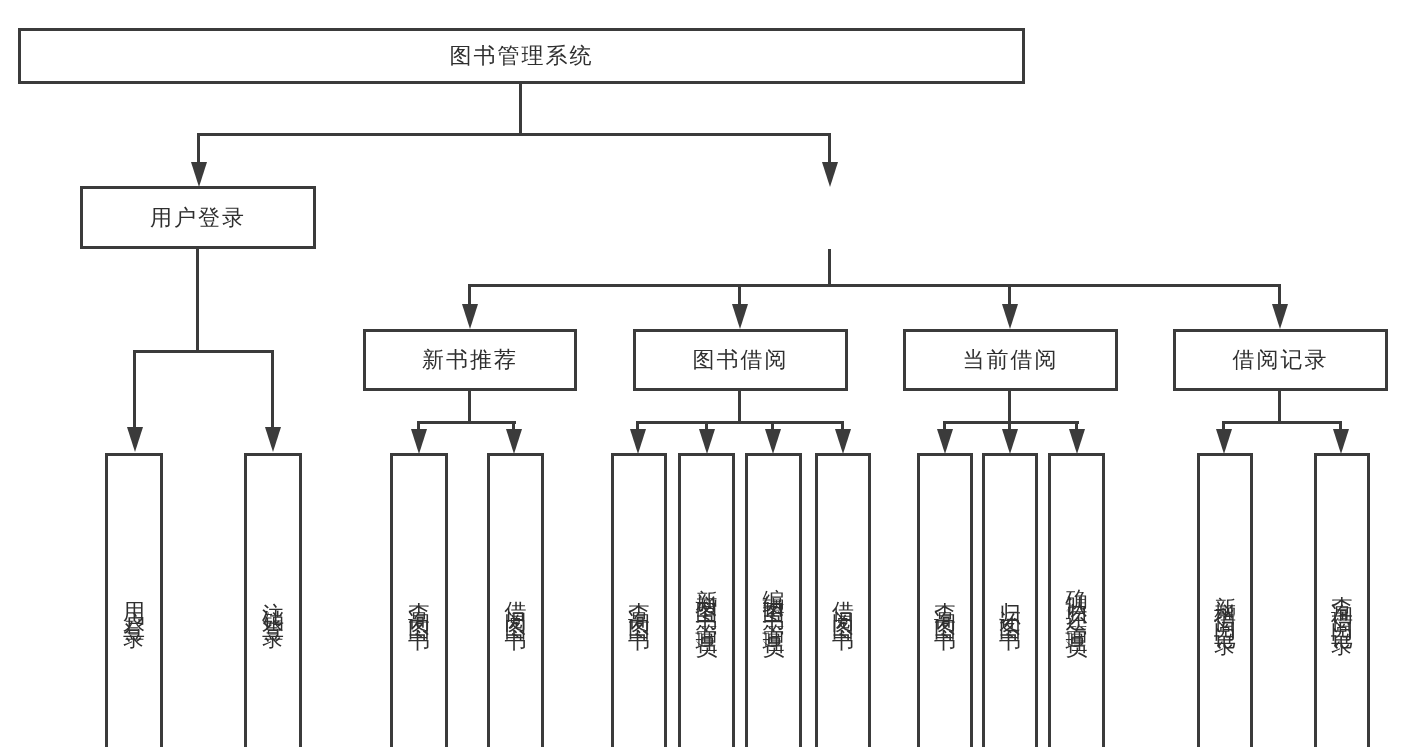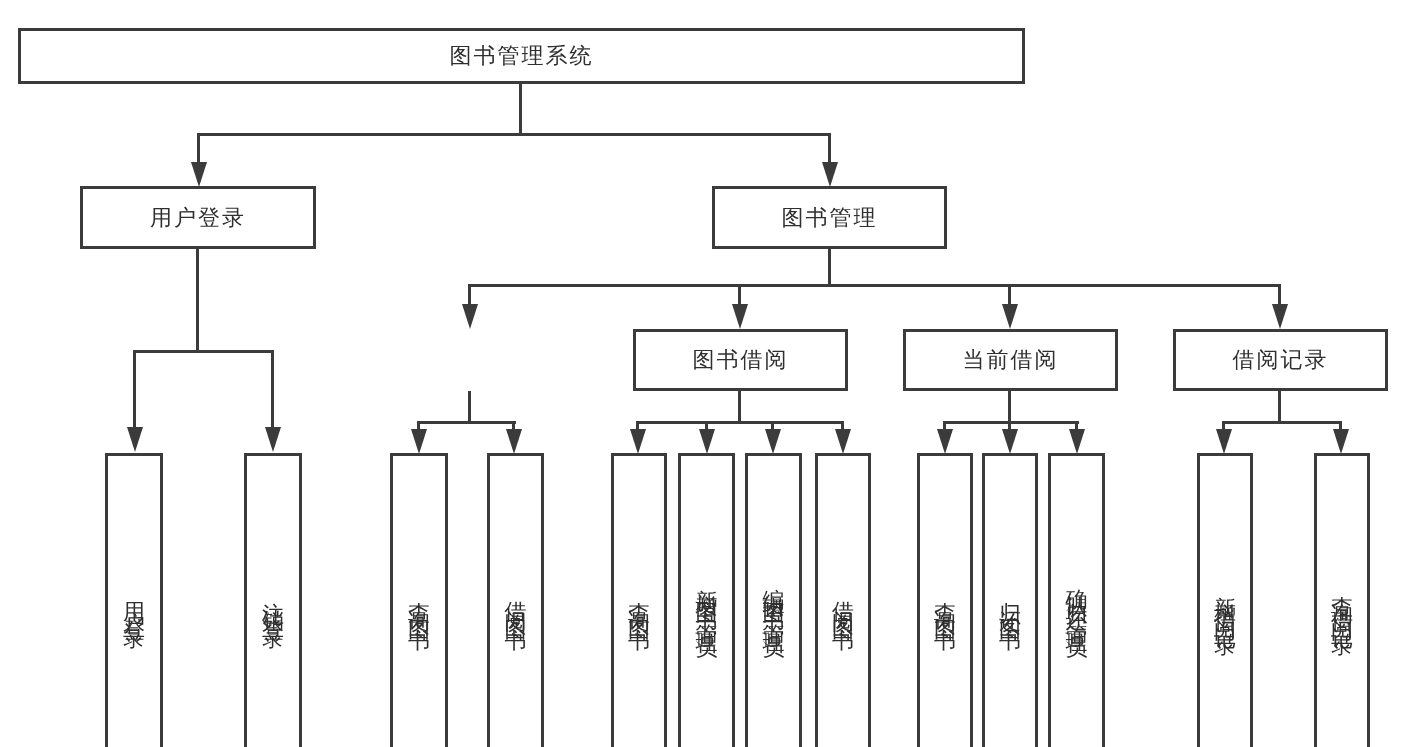--- a/index.html
+++ b/index.html
@@ -41,22 +41,22 @@
   }
 </style>
 </head>
 <body>
 
 <div class="canvas">
 
   <div class="node" style="left:18px;top:12px;width:1007px;height:56px;">图书管理系统</div>
 
   <div class="node" style="left:80px;top:170px;width:236px;height:63px;">用户登录</div>
-  <div class="node" style="left:712px;top:170px;width:235px;height:63px;">图书管理</div>
 
+  <div class="node" style="left:363px;top:313px;width:214px;height:62px;">新书推荐</div>
   <div class="node" style="left:633px;top:313px;width:215px;height:62px;">图书借阅</div>
   <div class="node" style="left:903px;top:313px;width:215px;height:62px;">当前借阅</div>
   <div class="node" style="left:1173px;top:313px;width:215px;height:62px;">借阅记录</div>
 
   <div class="node leaf" style="left:105px;width:58px;">用户登录</div>
   <div class="node leaf" style="left:244px;width:58px;">注销登录</div>
 
   <div class="node leaf" style="left:390px;width:58px;">查询图书</div>
   <div class="node leaf" style="left:487px;width:57px;">借阅图书</div>
 

